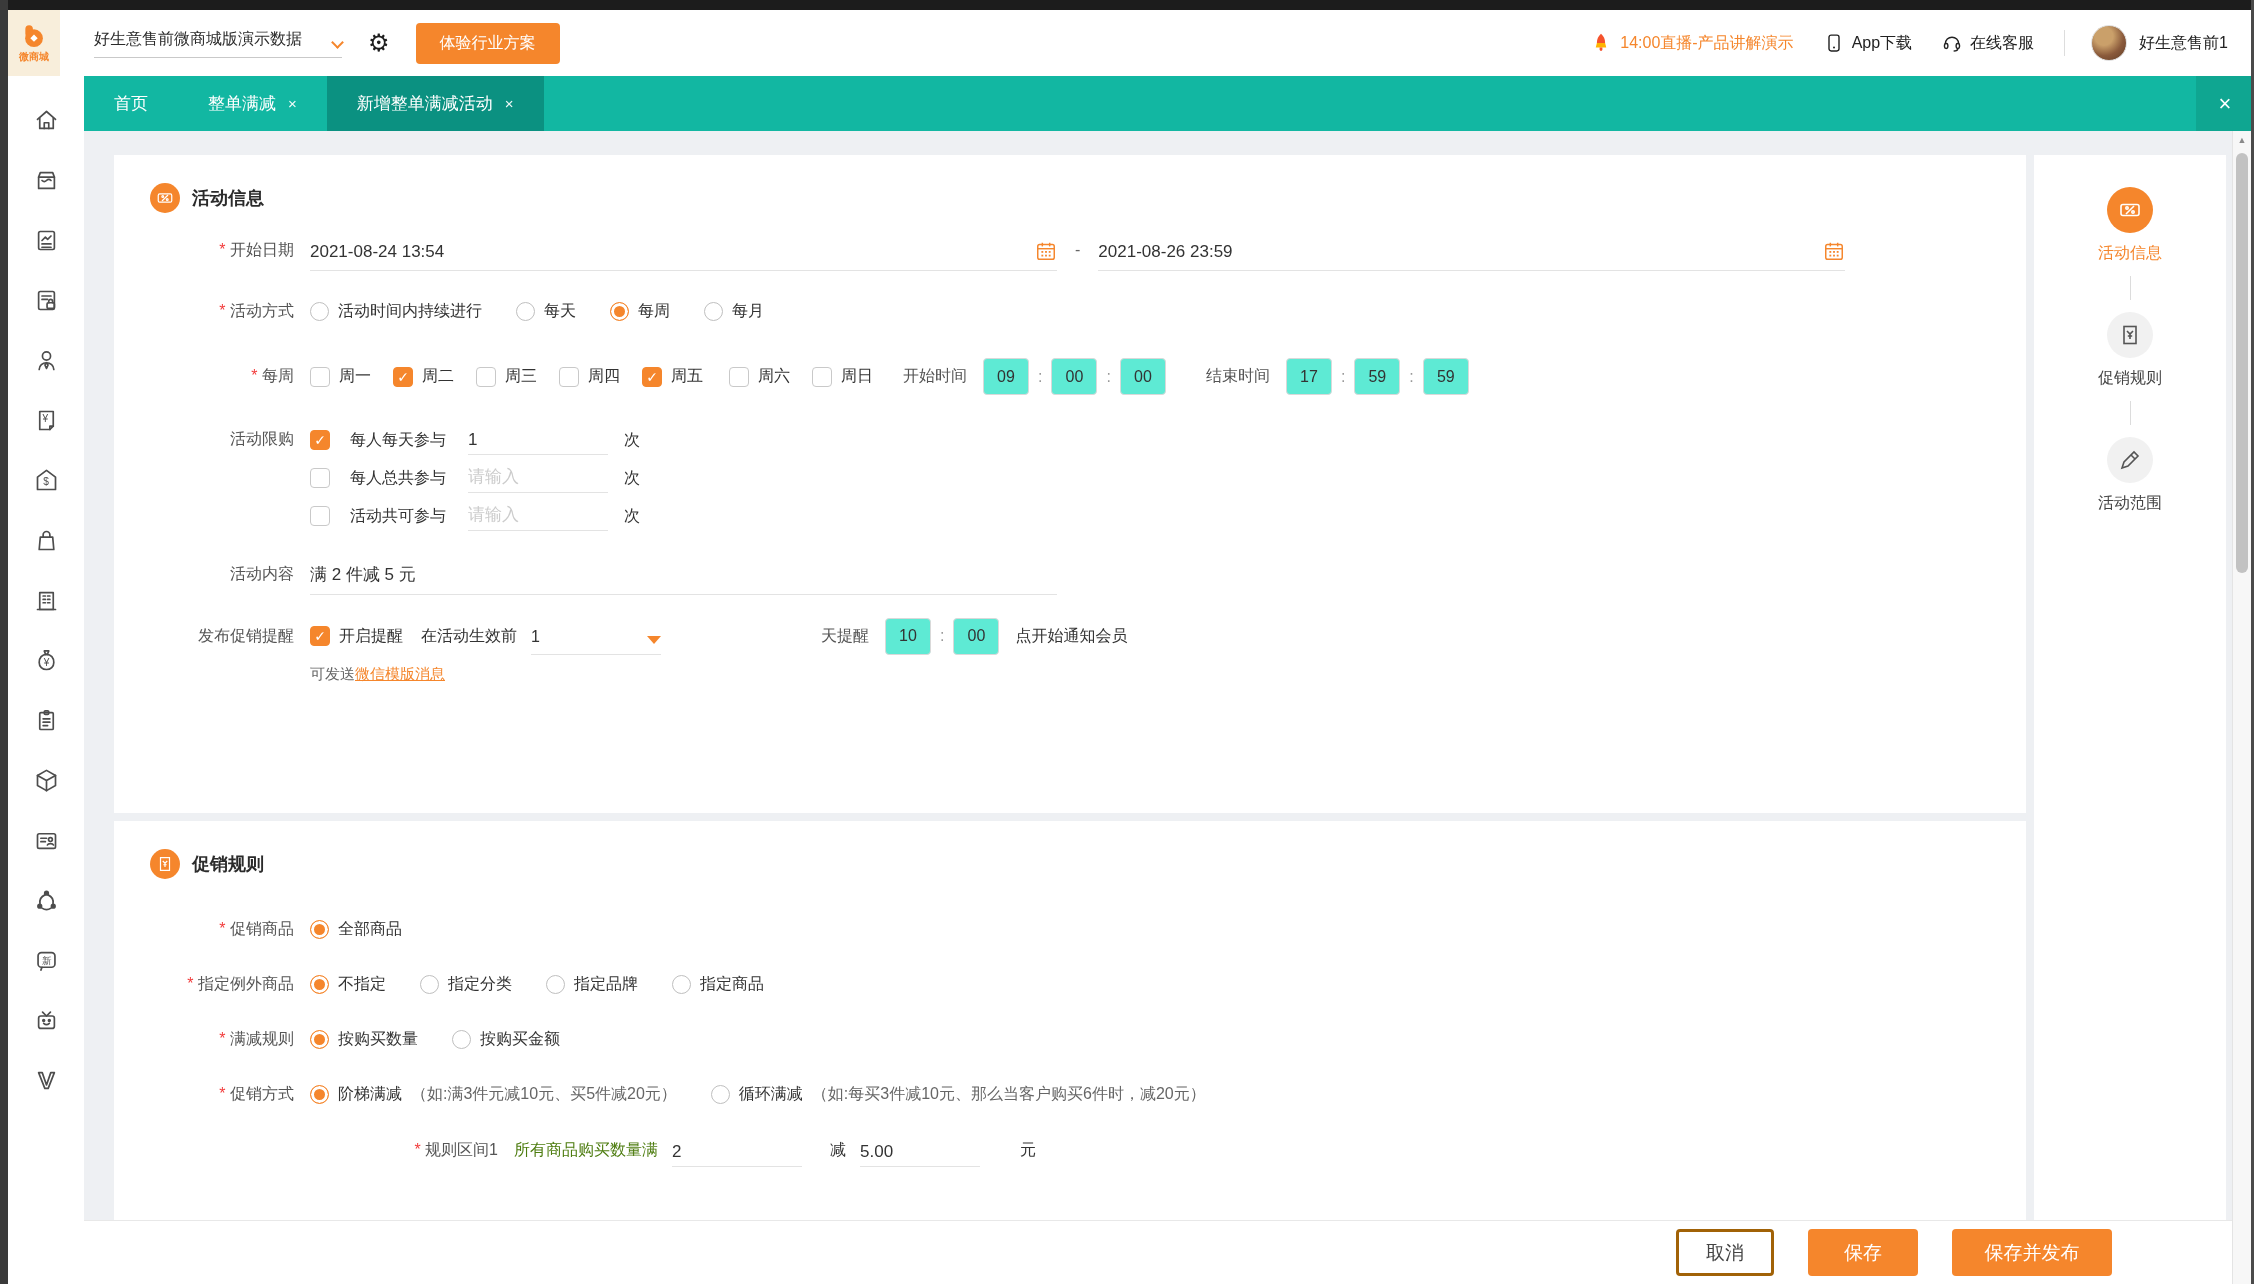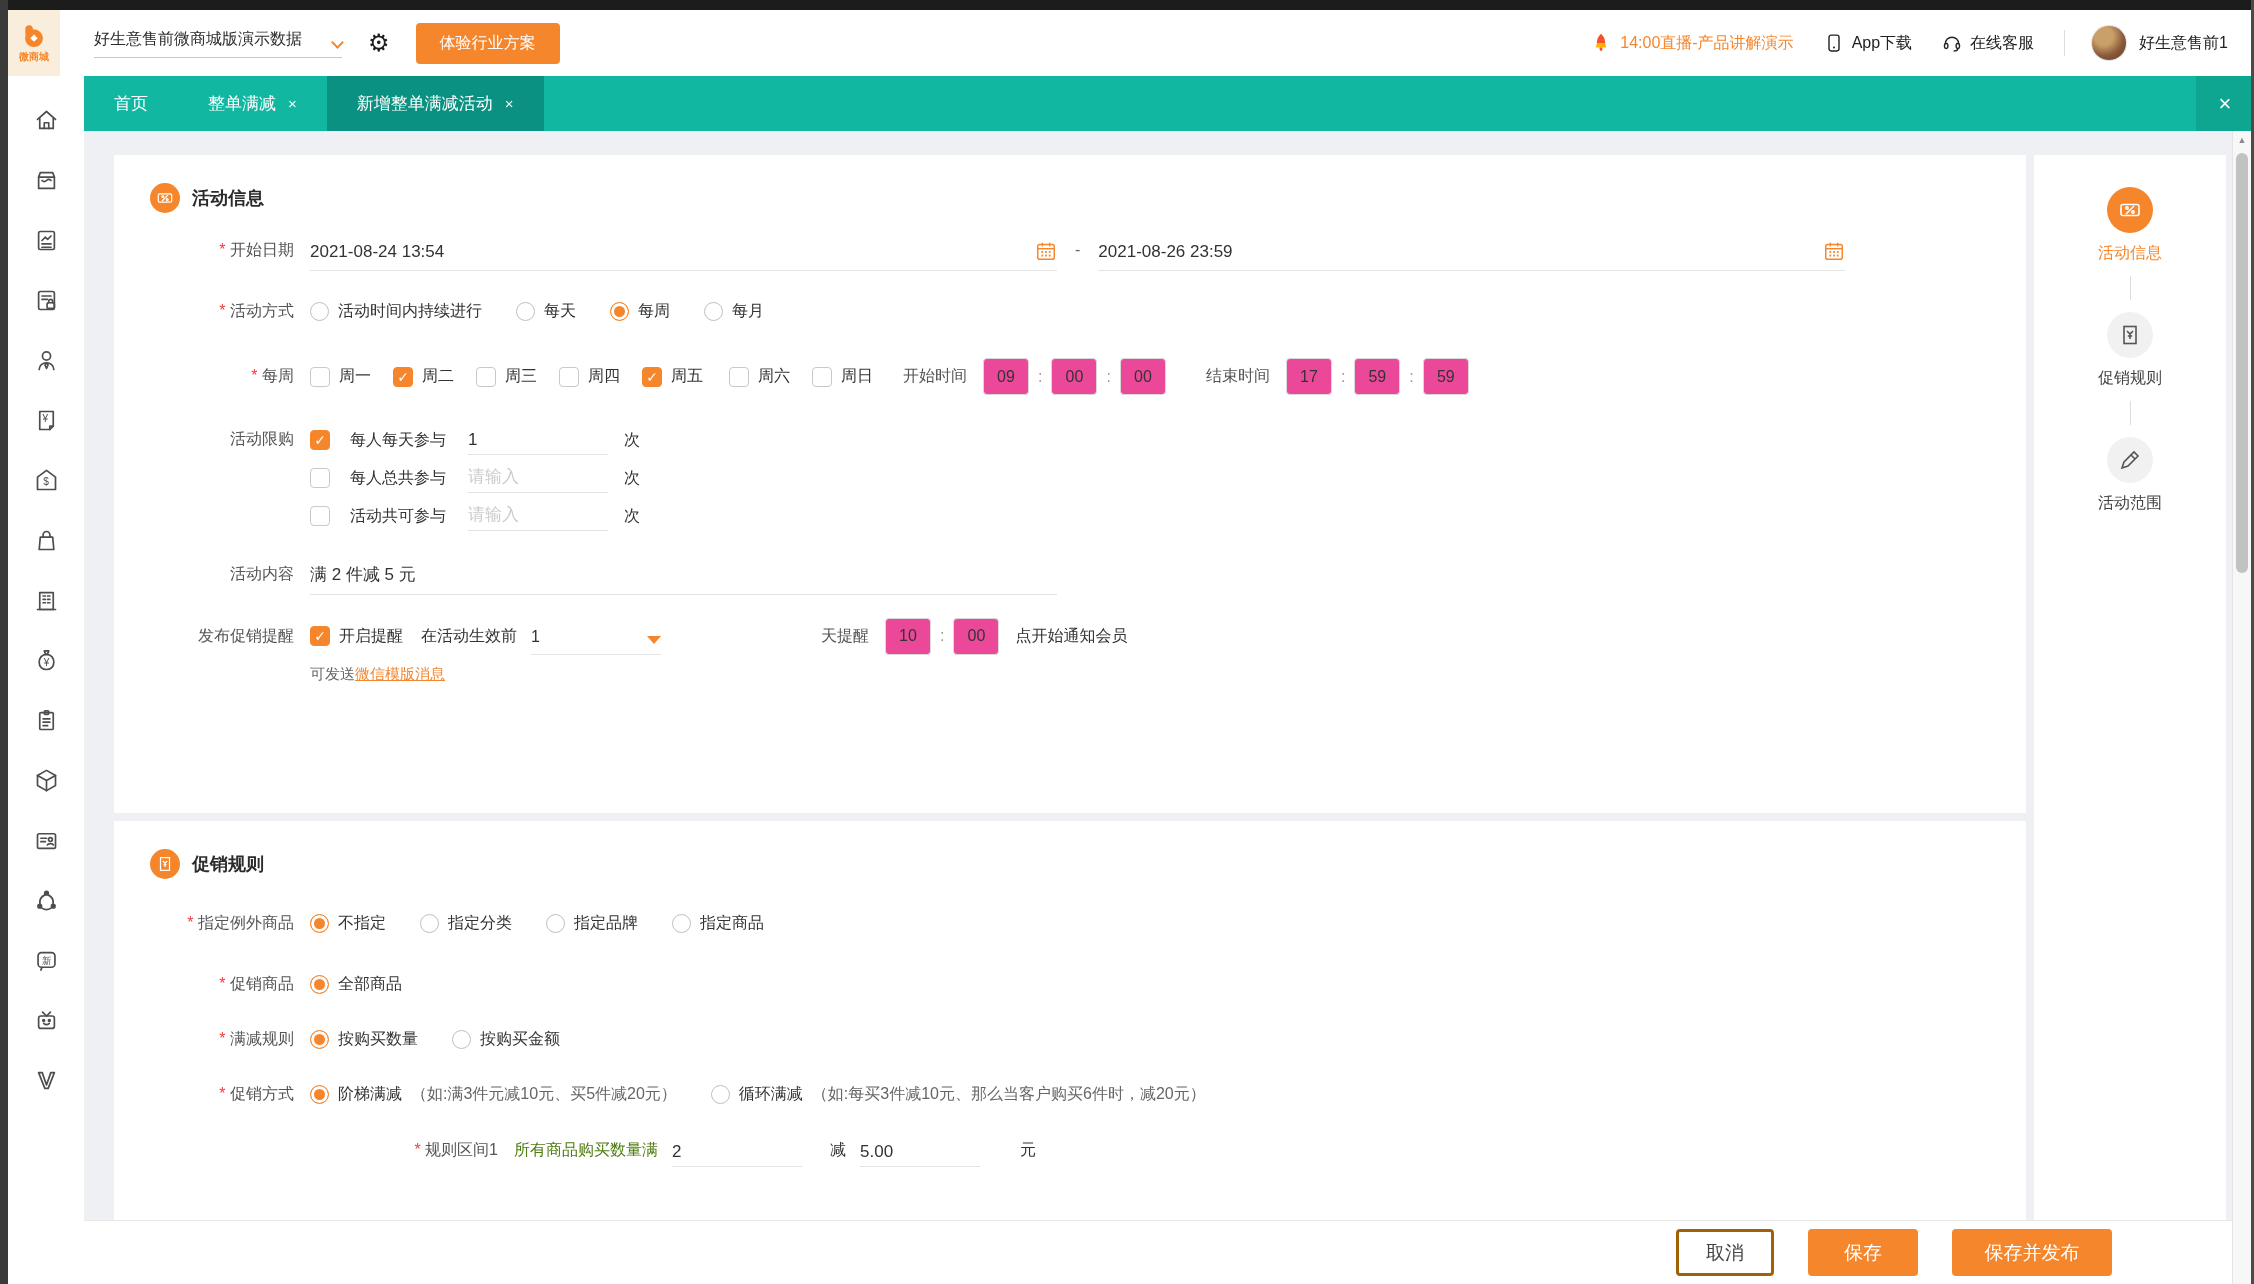--- a/index.html
+++ b/index.html
@@ -72,21 +72,21 @@
 
   .radio { width:19px; height:19px; border-radius:50%; border:1px solid #bfbfbf; background:#fff; flex:none; cursor:pointer; }
   .radio.on { border:1px solid #f5862c; background:#f5862c; box-shadow:inset 0 0 0 3px #fff; }
   .opt { display:flex; align-items:center; gap:9px; margin-right:34px; font-size:16px; color:#333; cursor:pointer; }
   .opt .hint { color:#666; }
 
   .cb { width:20px; height:20px; border-radius:4px; border:1px solid #c9c9c9; background:#fff; flex:none; cursor:pointer; display:flex; align-items:center; justify-content:center; }
   .cb.on { background:#f5862c; border-color:#f5862c; }
   .cb.on::before { content:"✓"; color:#fff; font-size:14px; font-weight:bold; }
 
-  .tbox { width:46px; height:37px; border:1px solid #d9d9d9; border-radius:4px; display:flex; align-items:center; justify-content:center; font-size:16px; color:#333; background:#ec4899; }
+  .tbox { width:46px; height:37px; border:1px solid #d9d9d9; border-radius:4px; display:flex; align-items:center; justify-content:center; font-size:16px; color:#333; background:#5eead4; }
   .tsep { margin:0 9px; color:#999; }
   .tsep::before { content:":"; }
 
   .limit-line { display:flex; align-items:center; height:38px; }
   .limit-lbl { font-size:16px; color:#333; margin-left:20px; width:118px; }
   .unit { margin-left:16px; font-size:16px; color:#333; }
 
   .sel { width:130px; border-bottom:1px solid #e3e3e3; display:flex; align-items:flex-end; justify-content:space-between; height:38px; padding-bottom:8px; cursor:pointer; }
   .sel .tri { width:0; height:0; border-left:7px solid transparent; border-right:7px solid transparent; border-top:8px solid #f5862c; margin-bottom:2px; }
   .note { font-size:15px; color:#666; }
@@ -489,45 +489,45 @@
   <div class="sec-head">
     <span class="sec-icon">
       <svg viewBox="0 0 24 24">
           <rect x="6" y="3.5" width="12" height="17"></rect>
           <path d="M9 8l3 3 3-3M12 11v5M9.8 13h4.4"></path>
         </svg>
     </span>
     <span class="sec-title">促销规则</span>
   </div>
 
+  <div class="row" style="margin-top:40px;">
+    <span class="lbl req">促销商品</span>
+    <span class="opt">
+        <span class="radio on"></span>
+        <span>全部商品</span>
+      </span>
+  </div>
+
   <div class="row" style="margin-top:34px;">
     <span class="lbl req">指定例外商品</span>
     <span class="opt">
         <span class="radio on"></span>
         <span>不指定</span>
       </span>
     <span class="opt">
         <span class="radio"></span>
         <span>指定分类</span>
       </span>
     <span class="opt">
         <span class="radio"></span>
         <span>指定品牌</span>
       </span>
     <span class="opt">
         <span class="radio"></span>
         <span>指定商品</span>
-      </span>
-  </div>
-
-  <div class="row" style="margin-top:40px;">
-    <span class="lbl req">促销商品</span>
-    <span class="opt">
-        <span class="radio on"></span>
-        <span>全部商品</span>
       </span>
   </div>
 
   <div class="row" style="margin-top:34px;">
     <span class="lbl req">满减规则</span>
     <span class="opt">
         <span class="radio on"></span>
         <span>按购买数量</span>
       </span>
     <span class="opt">

